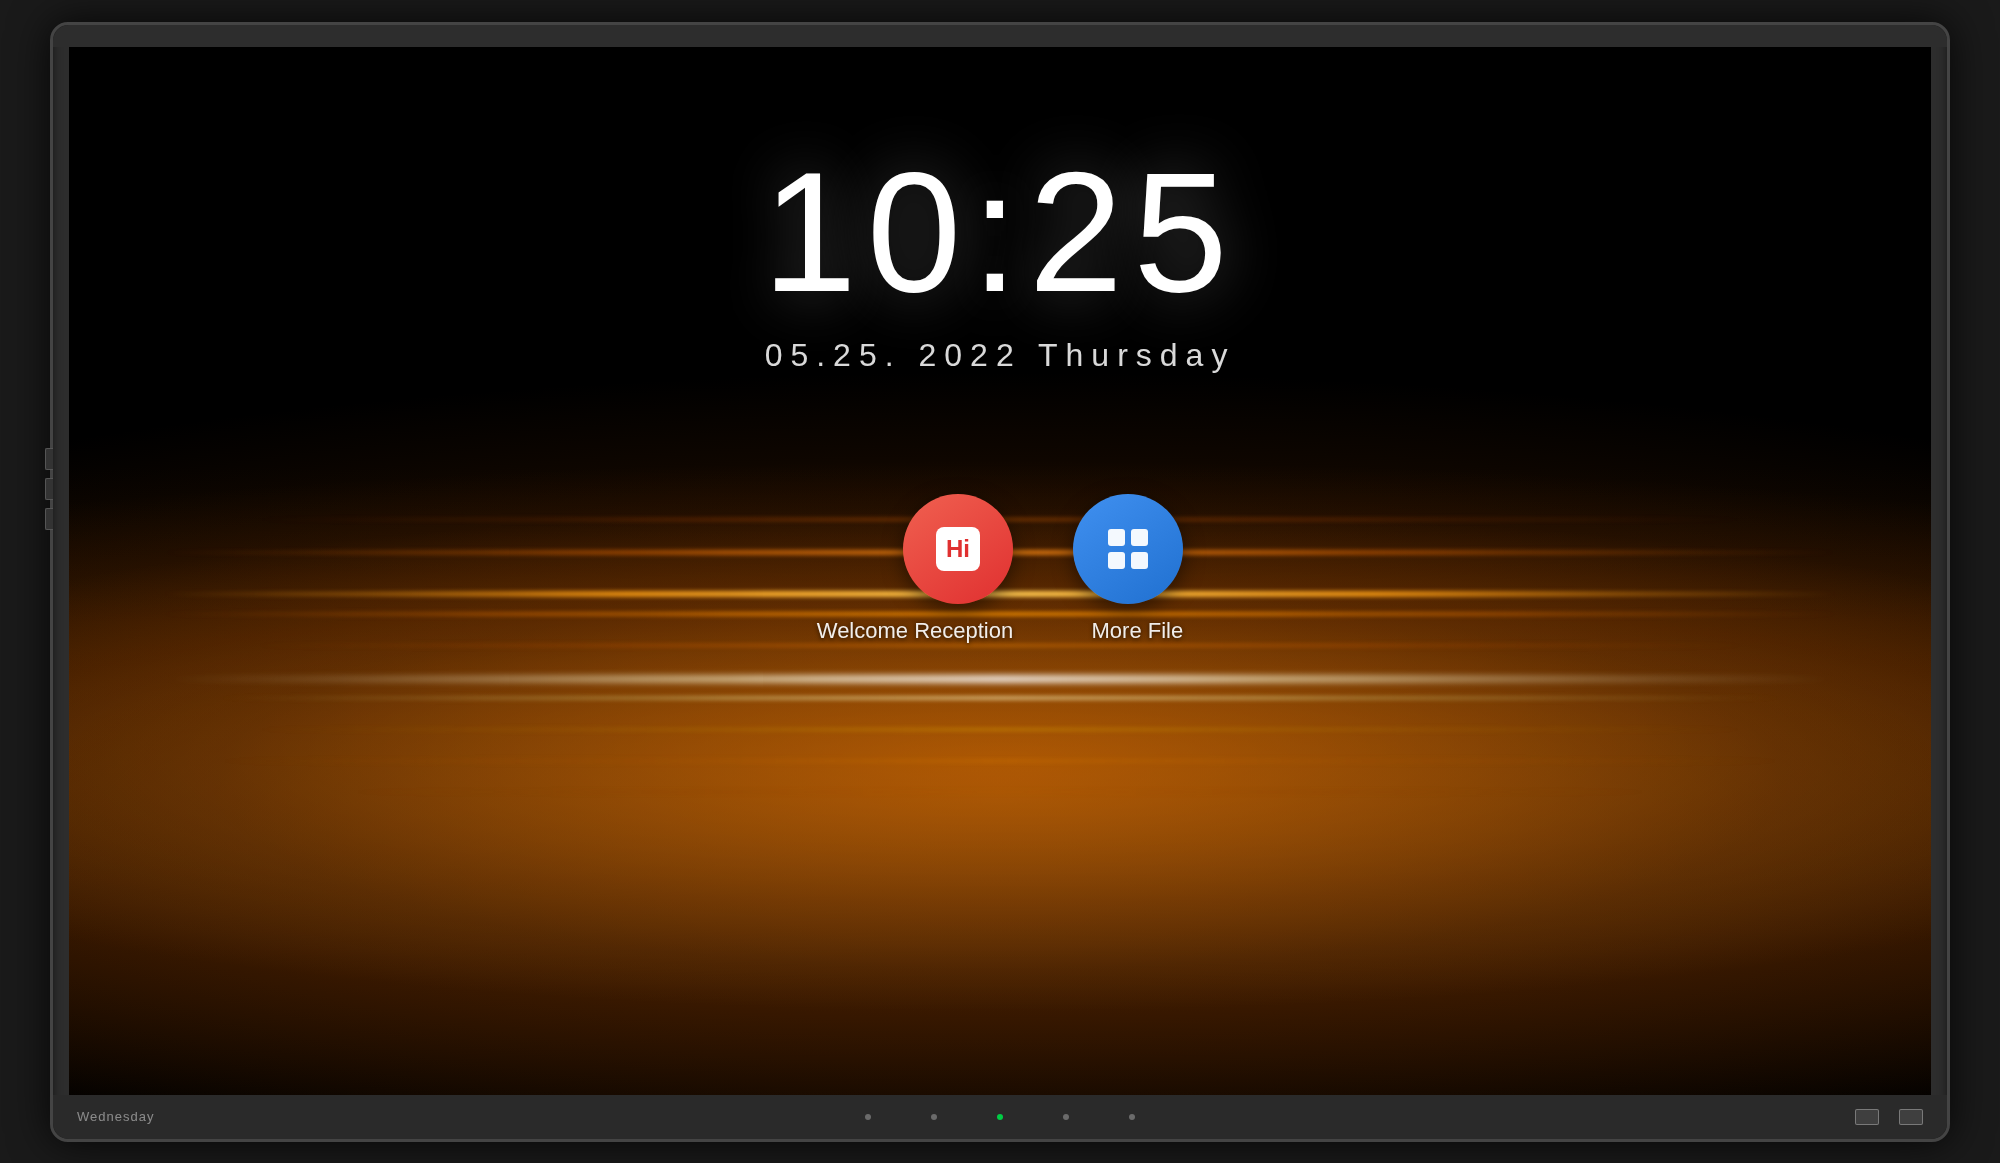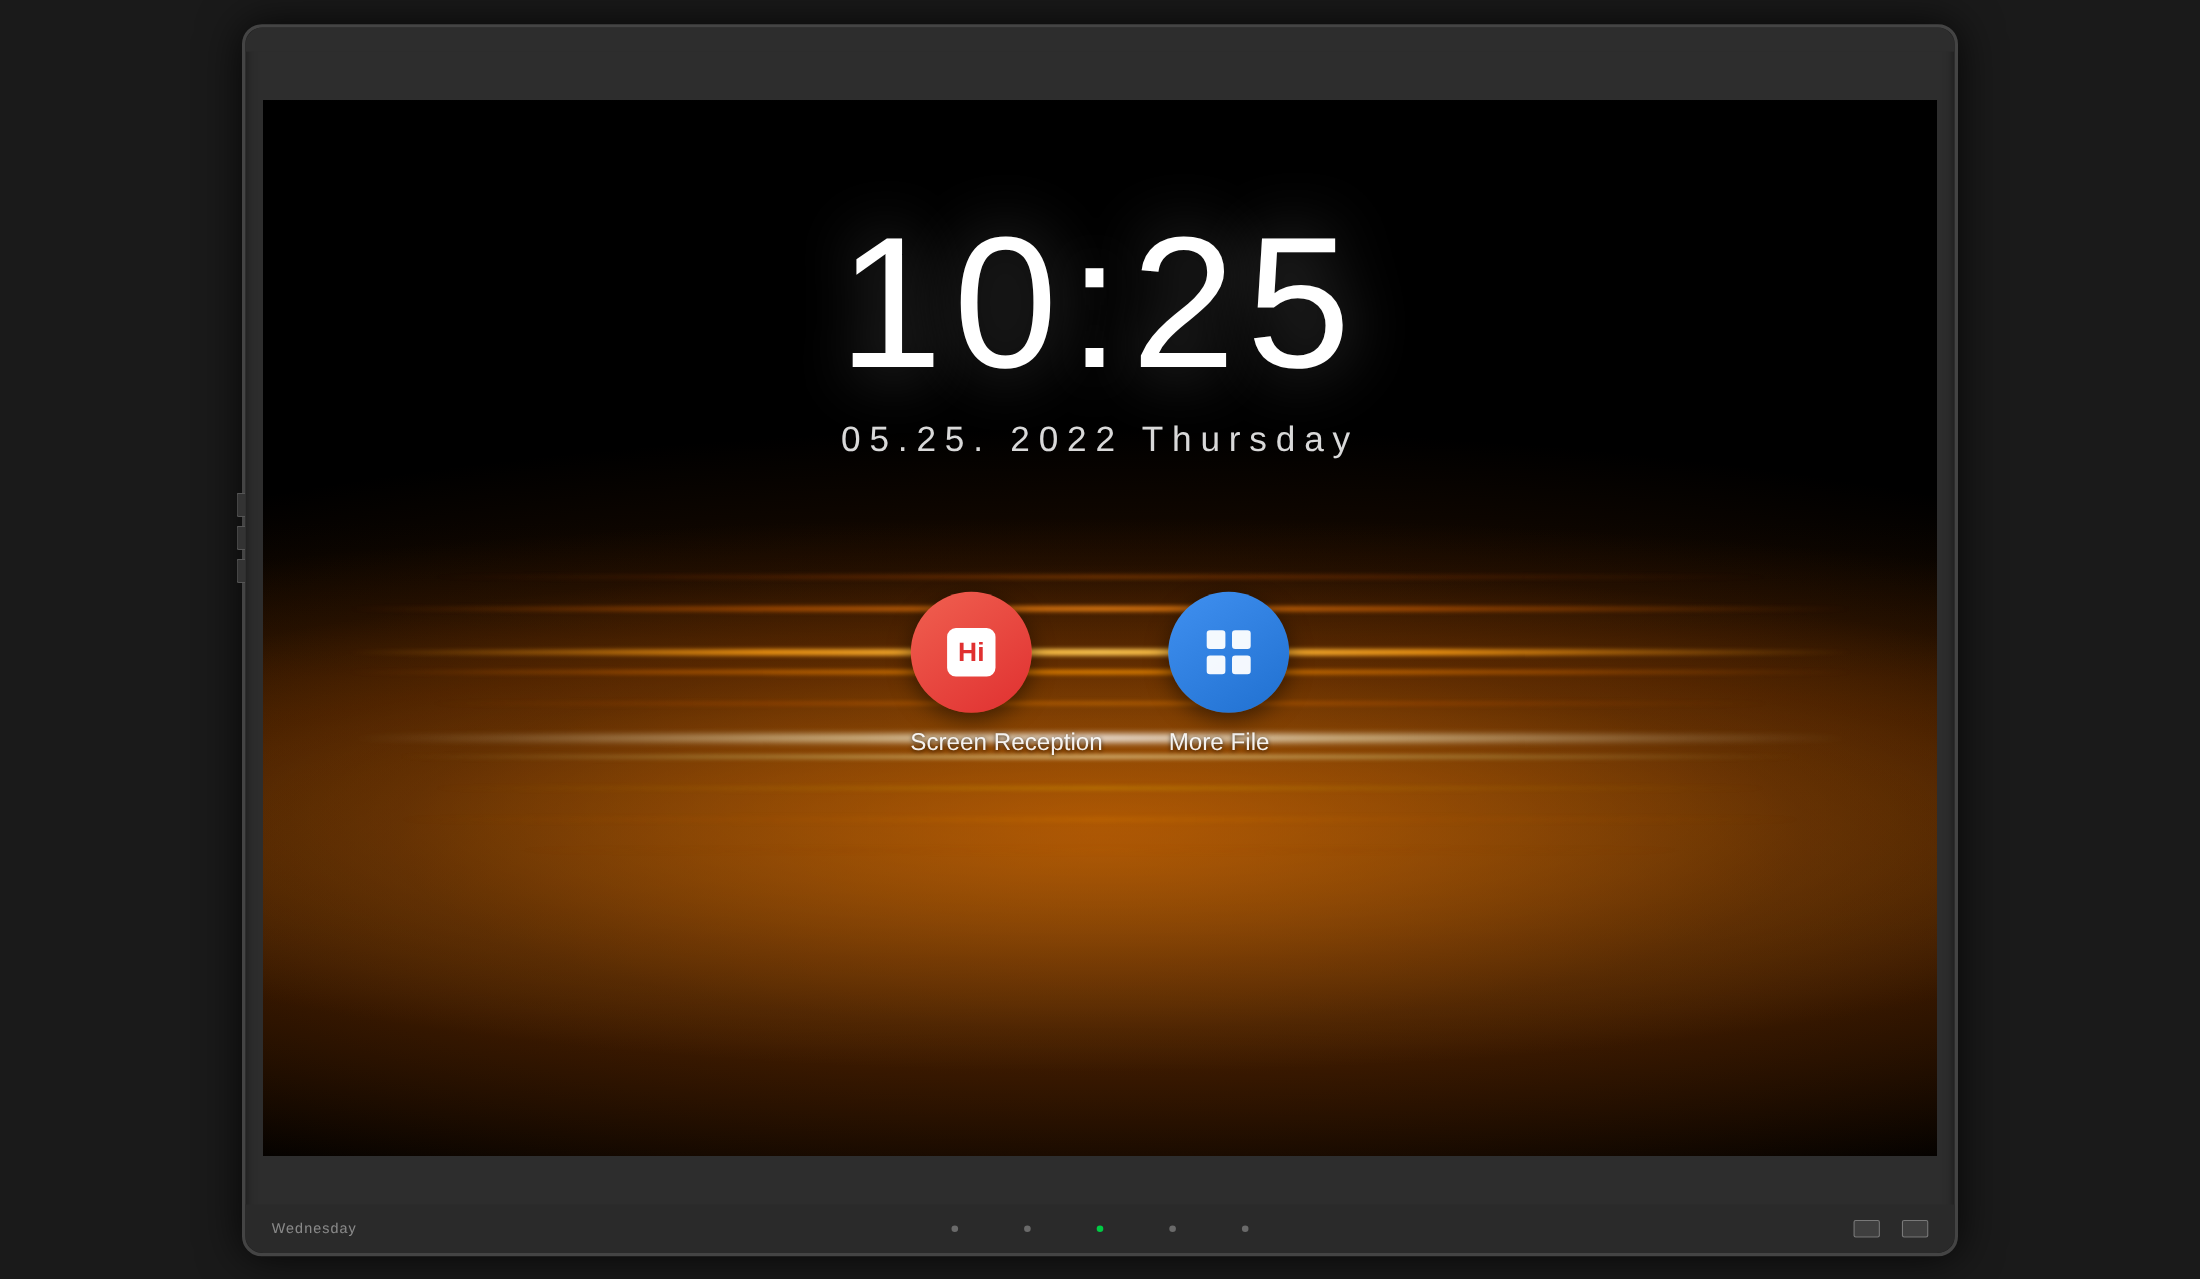--- a/index.html
+++ b/index.html
@@ -9,30 +9,29 @@
       height: 1163px;
       background: #1a1a1a;
       display: flex;
       align-items: center;
       justify-content: center;
       font-family: 'Arial', sans-serif;
       overflow: hidden;
     }
 
     .monitor-outer {
-      width: 1560px;
+      width: 1900px;
       height: 1120px;
       background: #2d2d2d;
       border-radius: 18px;
       border: 3px solid #444;
       box-shadow: 0 0 40px rgba(0,0,0,0.8), inset 0 0 10px rgba(0,0,0,0.5);
       display: flex;
       flex-direction: column;
       position: relative;
-      gap: 44px;
     }
 
     .monitor-bezel-top {
       height: 22px;
       background: #2d2d2d;
       border-radius: 16px 16px 0 0;
     }
 
     .monitor-screen-wrapper {
       flex: 1;
@@ -122,21 +121,21 @@
       flex-direction: row;
       align-items: flex-start;
       justify-content: center;
       gap: 60px;
       margin-top: 120px;
     }
 
     .app-item {
       display: flex;
       flex-direction: column;
-      align-items: flex-start;
+      align-items: flex-end;
       cursor: pointer;
       gap: 14px;
     }
 
     .app-icon {
       width: 110px;
       height: 110px;
       border-radius: 50%;
       display: flex;
       align-items: center;
@@ -284,21 +283,21 @@
 
           <div class="app-item">
             <div class="app-icon red">
               <svg class="welcome-svg" viewBox="0 0 60 60">
 
                 <rect x="8" y="8" width="44" height="44" rx="8" fill="white"></rect>
 
                 <text x="30" y="38" text-anchor="middle" font-family="Arial, sans-serif" font-size="24" font-weight="700" fill="#e03030">Hi</text>
               </svg>
             </div>
-            <div class="app-label">Screen Reception</div>
+            <div class="app-label">Welcome Reception</div>
           </div>
 
           <div class="app-item">
             <div class="app-icon blue">
               <svg class="moreapps-svg" viewBox="0 0 60 60">
 
                 <rect x="10" y="10" width="17" height="17" rx="3" fill="white" opacity="0.95"></rect>
                 <rect x="33" y="10" width="17" height="17" rx="3" fill="white" opacity="0.95"></rect>
                 <rect x="10" y="33" width="17" height="17" rx="3" fill="white" opacity="0.95"></rect>
                 <rect x="33" y="33" width="17" height="17" rx="3" fill="white" opacity="0.95"></rect>

